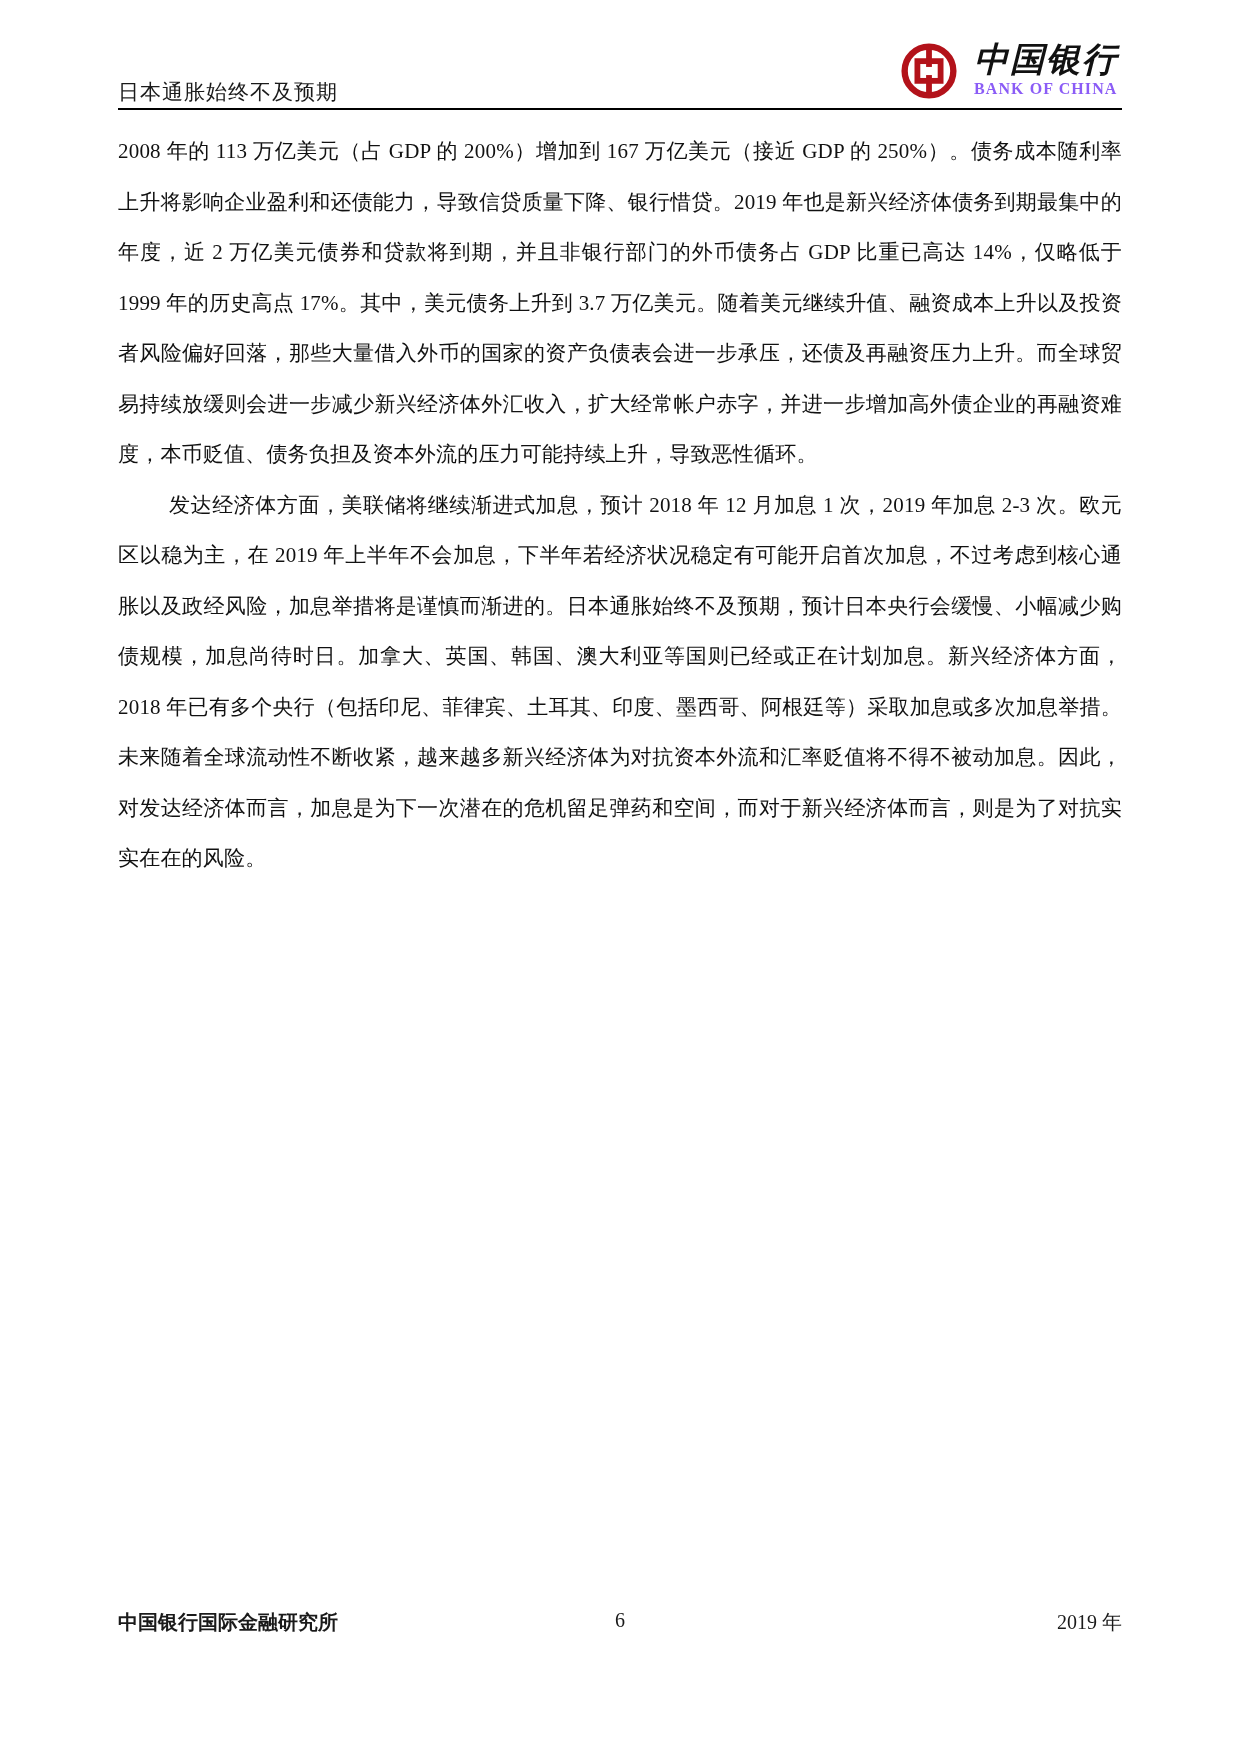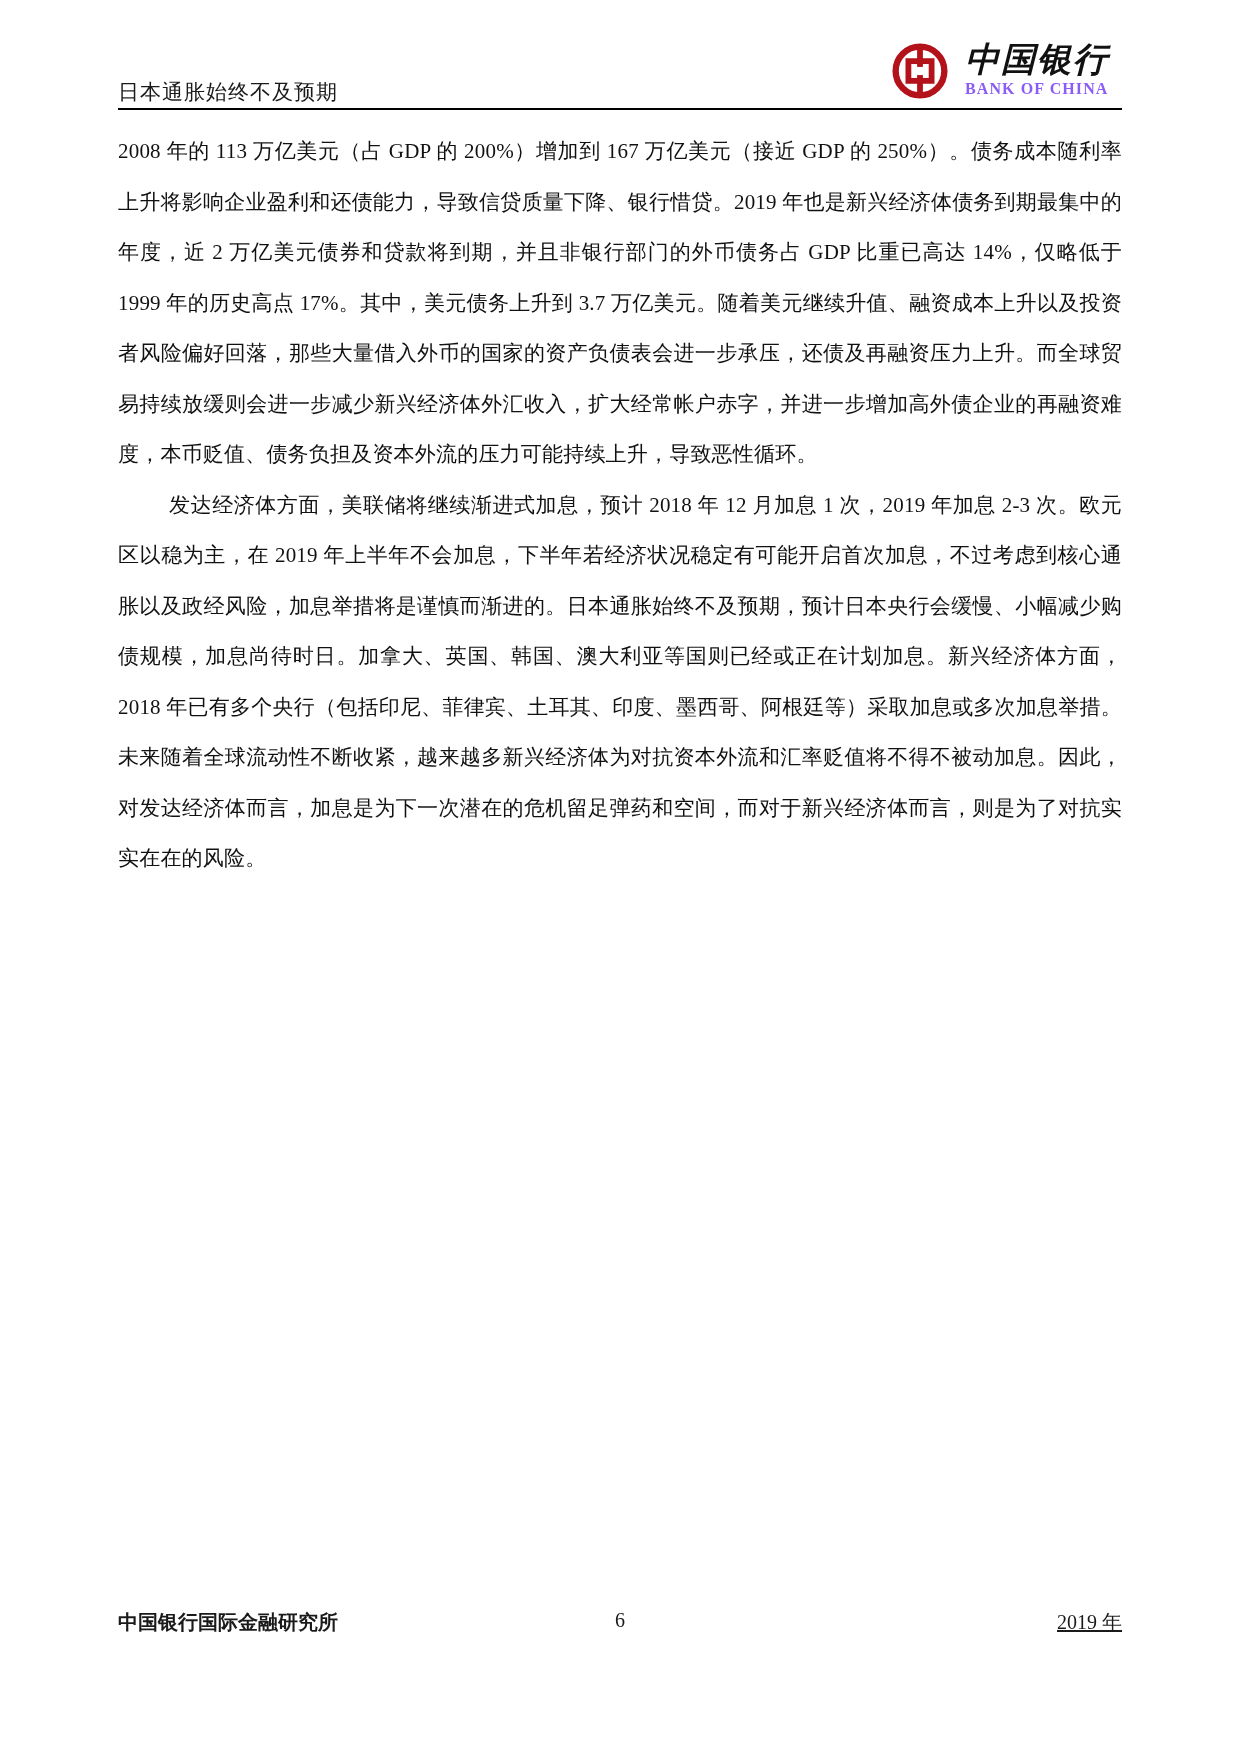--- a/index.html
+++ b/index.html
@@ -41,21 +41,21 @@
   .header-rule {
     position: absolute;
     left: 0;
     right: 0;
     bottom: 0;
     height: 2px;
     background: #000000;
   }
   .logo-block {
     position: absolute;
-    right: 13px;
+    right: 4px;
     top: -2px;
     height: 70px;
     display: flex;
     align-items: center;
     gap: 16px;
   }
   .logo-mark {
     width: 58px;
     height: 58px;
     position: relative;
@@ -134,21 +134,21 @@
     font-family: "Liberation Serif", "DejaVu Serif", serif;
     font-size: 20px;
     color: #1a1a1a;
   }
   .footer-left { white-space: nowrap; font-weight: bold; }
   .footer-center {
     position: absolute;
     left: 0; right: 0;
     text-align: center;
   }
-  .footer-right { white-space: nowrap; margin-left: auto; text-decoration: underline; }
+  .footer-right { white-space: nowrap; margin-left: auto; }
 </style>
 </head>
 <body>
 
 <div class="page">
 
   <div class="header">
     <div class="header-title">日本通胀始终不及预期</div>
 
     <div class="logo-block">

